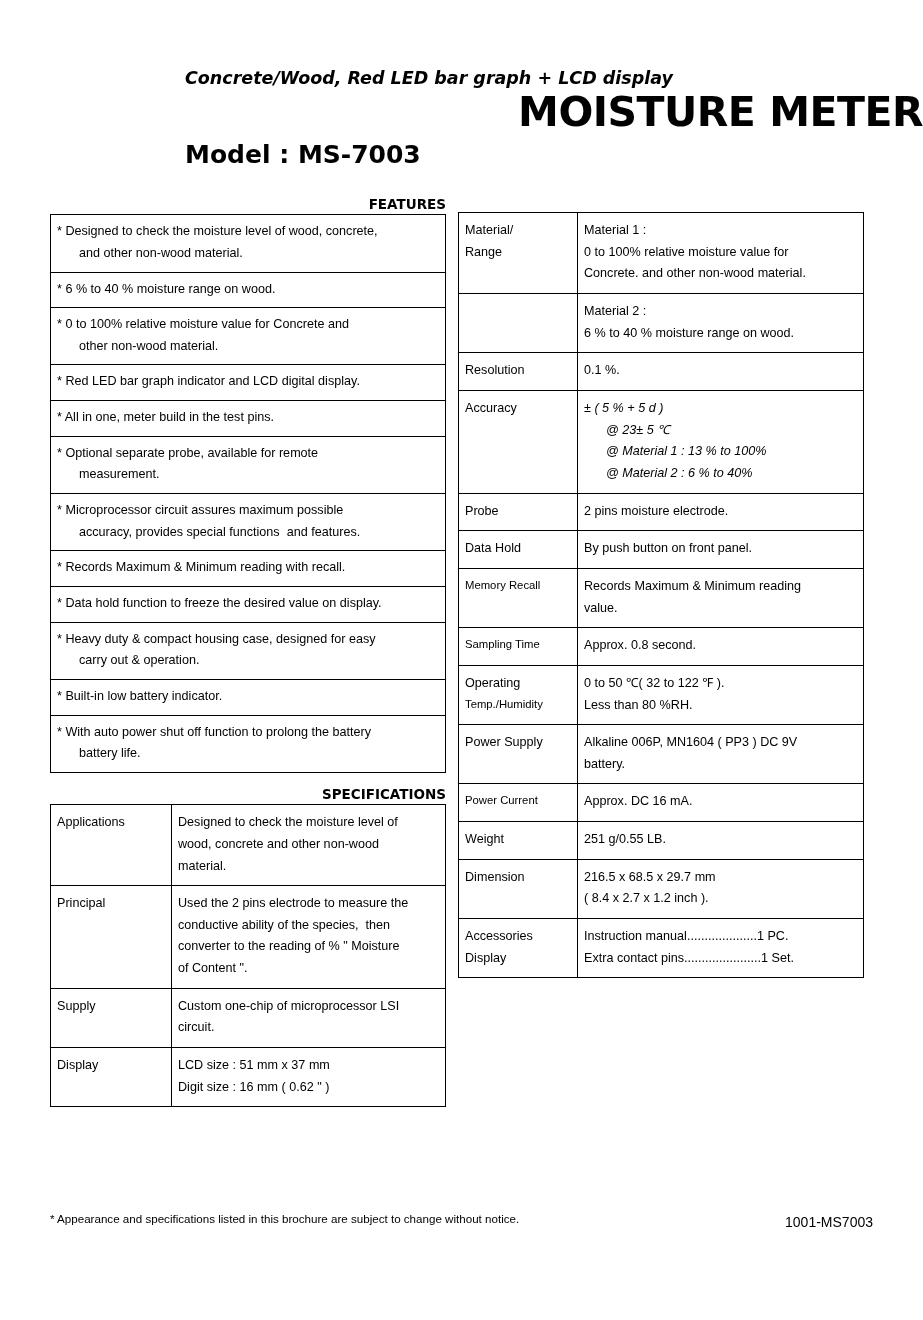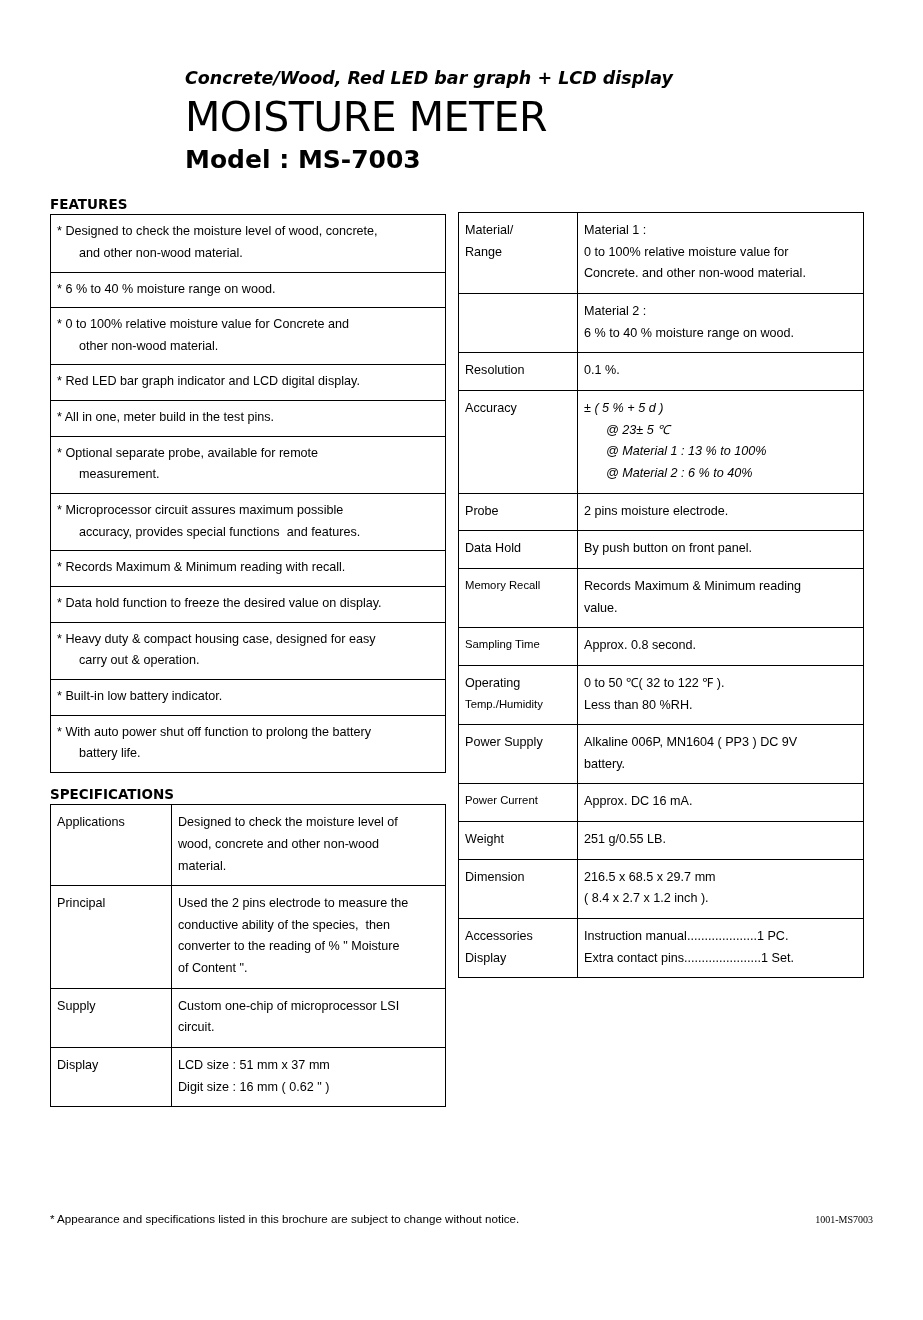--- a/index.html
+++ b/index.html
@@ -31,25 +31,25 @@
   .kicker {
     font-family: "DejaVu Sans", sans-serif;
     font-style: italic;
     font-weight: bold;
     font-size: 17.5px;
     letter-spacing: 0px;
     line-height: 1.2;
   }
   .title {
     font-family: "DejaVu Sans", sans-serif;
-    font-weight: normal;
+    font-weight: bold;
     font-size: 41px;
     letter-spacing: -0.5px;
     line-height: 1.15;
-    margin-top: 5px;
+    text-align: right;
   }
   .model {
     font-family: "DejaVu Sans", sans-serif;
     font-weight: bold;
     font-size: 25px;
     margin-top: 4px;
     line-height: 1.2;
   }
 
   
@@ -71,20 +71,21 @@
     top: 16px;
     width: 406px;
   }
 
   .section-label {
     font-family: "DejaVu Sans", sans-serif;
     font-weight: bold;
     font-size: 13.5px;
     line-height: 1.2;
     margin-bottom: 2px;
+    text-align: right;
   }
 
   table.grid {
     border-collapse: collapse;
     width: 100%;
     table-layout: fixed;
   }
   table.grid td {
     border: 1px solid #000000;
     vertical-align: top;
@@ -120,22 +121,21 @@
     position: absolute;
     left: 50px;
     top: 1212px;
     width: 823px;
     font-size: 11.6px;
   }
   .footer-code {
     position: absolute;
     right: 0;
     top: 2px;
-    font-size: 10px;
-    font-family: Liberation Serif, serif;
+    font-size: 14px;
   }
 </style>
 </head>
 <body>
 
 <div class="page">
 
   <div class="header">
     <div class="kicker">Concrete/Wood, Red LED bar graph + LCD display</div>
     <div class="title">MOISTURE METER</div>

